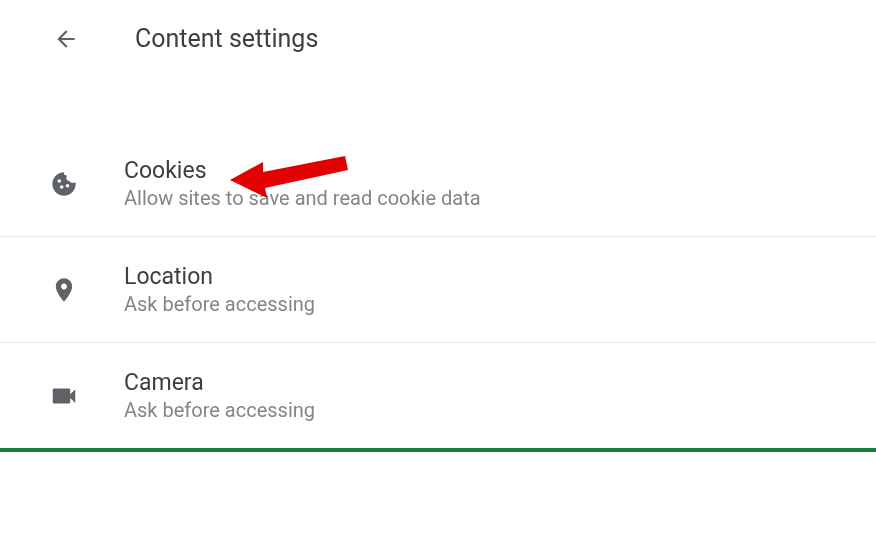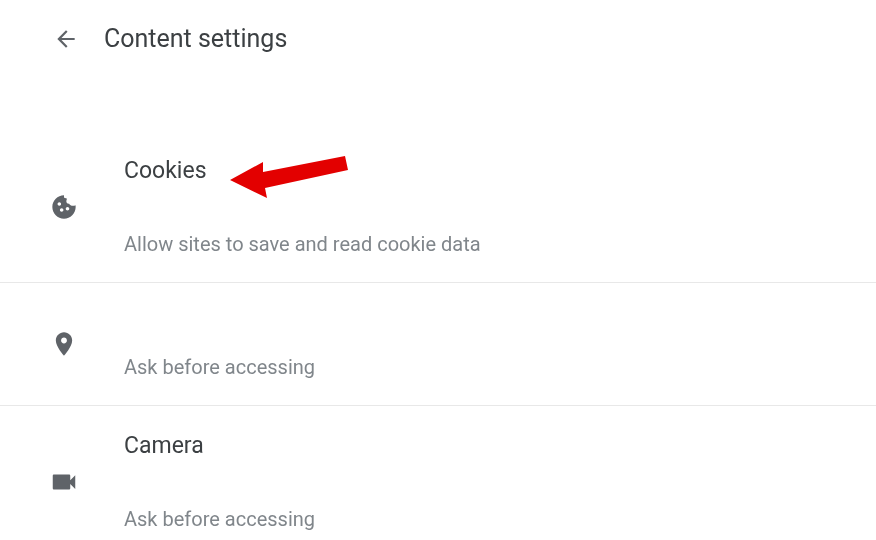--- a/index.html
+++ b/index.html
@@ -12,21 +12,21 @@
       background: #ffffff;
       width: 876px;
       height: 540px;
       overflow: hidden;
       position: relative;
     }
     .header {
       display: flex;
       align-items: center;
       padding: 24px 32px 24px 52px;
-      gap: 24px;
+      gap: 55px;
     }
     .back-btn {
       width: 28px;
       height: 28px;
       display: flex;
       align-items: center;
       justify-content: center;
       cursor: pointer;
       color: #5f6368;
     }
@@ -68,21 +68,20 @@
     }
     .setting-title {
       font-size: 23px;
       color: #3c4043;
       font-weight: 400;
     }
     .setting-subtitle {
       font-size: 20px;
       color: #80868b;
       font-weight: 400;
-      margin-top: 46px;
     }
     .arrow-annotation {
       position: absolute;
       left: 225px;
       top: 144px;
       pointer-events: none;
       z-index: 10;
     }
   </style>
 </head>
@@ -111,20 +110,21 @@
     </div>
   </div>
 
   <div class="setting-row">
     <div class="setting-icon">
       <svg viewBox="0 0 24 24" width="28" height="28">
         <path fill="#5f6368" d="M12 2C8.13 2 5 5.13 5 9c0 5.25 7 13 7 13s7-7.75 7-13c0-3.87-3.13-7-7-7zm0 9.5c-1.38 0-2.5-1.12-2.5-2.5S10.62 6.5 12 6.5s2.5 1.12 2.5 2.5S13.38 11.5 12 11.5z"></path>
       </svg>
     </div>
     <div class="setting-text">
+      <div class="setting-title">Location</div>
       <div class="setting-subtitle">Ask before accessing</div>
     </div>
   </div>
 
   <div class="setting-row">
     <div class="setting-icon">
       <svg viewBox="0 0 24 24" width="30" height="30">
         <path fill="#5f6368" d="M17 10.5V7c0-.55-.45-1-1-1H4c-.55 0-1 .45-1 1v10c0 .55.45 1 1 1h12c.55 0 1-.45 1-1v-3.5l4 4v-11l-4 4z"></path>
       </svg>
     </div>

